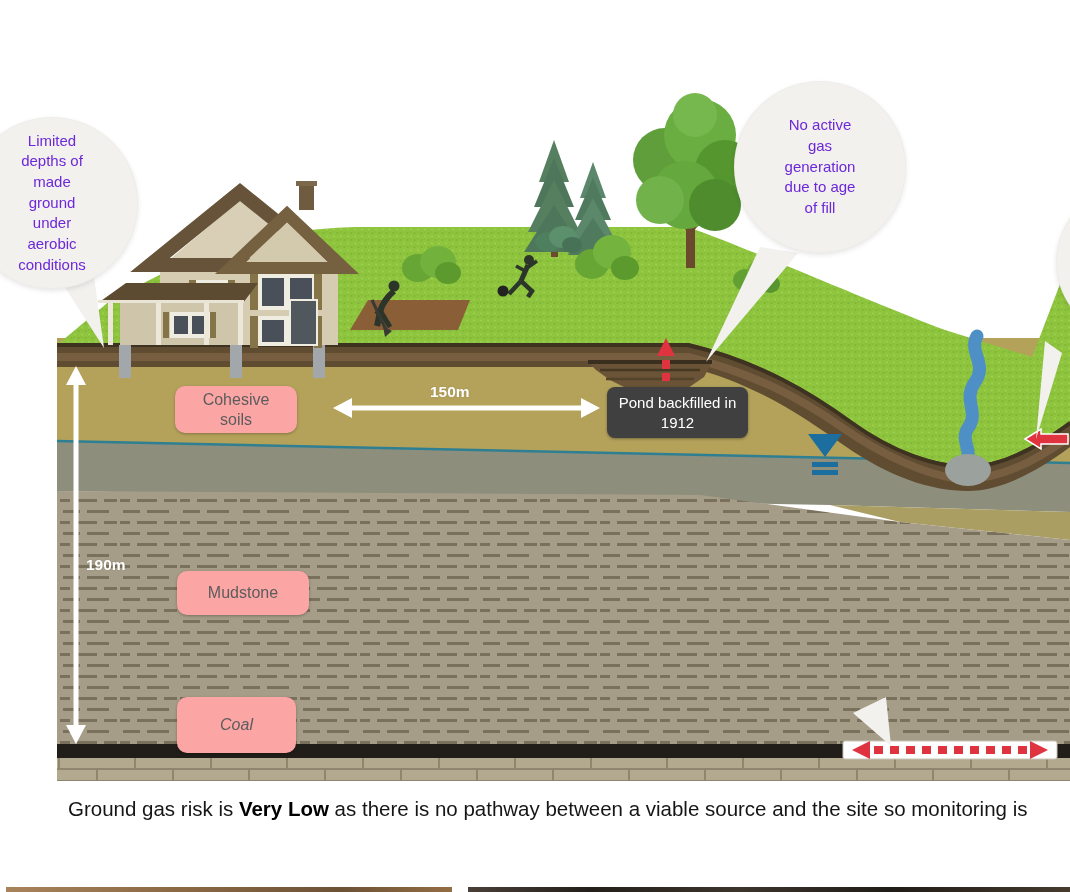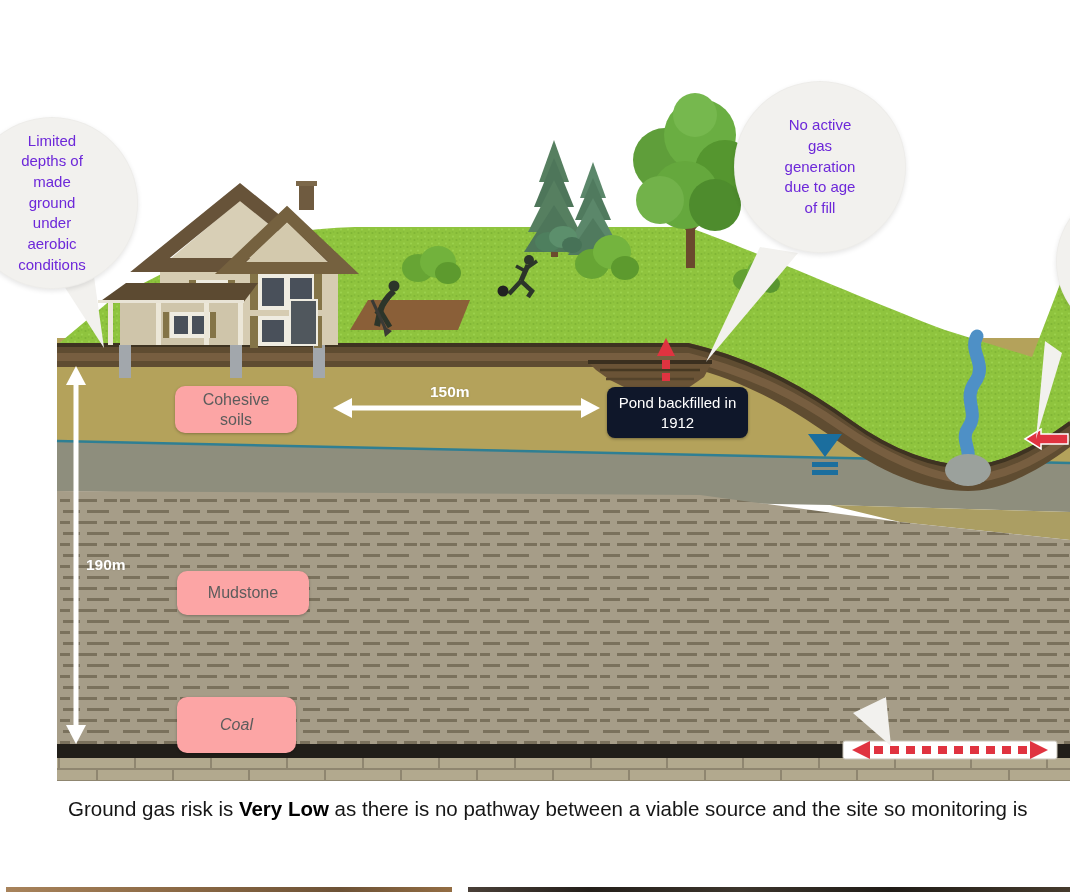--- a/index.html
+++ b/index.html
@@ -7,21 +7,21 @@
          font-family:"Liberation Sans",sans-serif;}
   #terrain{position:absolute;left:0;top:0;}
   .bubble{position:absolute;border-radius:50%;background:#f2f1ee;
           box-shadow:0 2px 5px rgba(0,0,0,.10), inset 0 0 0 1px rgba(0,0,0,.02);
           display:flex;align-items:center;justify-content:center;}
   .bubble .btxt{color:#6d28d9;font-size:15px;line-height:1.38;text-align:center;}
   .whitebox{position:absolute;background:#fca5a5;border-radius:10px;
             box-shadow:0 1px 3px rgba(0,0,0,.28);
             display:flex;align-items:center;justify-content:center;
             color:#5c5c5c;font-size:16px;text-align:center;line-height:1.25;}
-  .darkbox{position:absolute;background:#0f172a;border-radius:8px;
+  .darkbox{position:absolute;background:#404040;border-radius:8px;
            box-shadow:0 1px 3px rgba(0,0,0,.35);
            display:flex;align-items:center;justify-content:center;
            color:#ffffff;font-size:15px;text-align:center;line-height:1.3;}
   .dim{position:absolute;color:#ffffff;font-size:15.5px;font-weight:bold;
        text-shadow:0 0 2px rgba(0,0,0,.15);}
   #caption{position:absolute;left:57px;top:797px;width:1013px;
            font-size:20.5px;color:#161616;white-space:nowrap;overflow:hidden;margin-left:11px;}
   #caption b{font-weight:bold;color:#000;}
   .strip{position:absolute;height:5px;top:887px;}
 </style>

